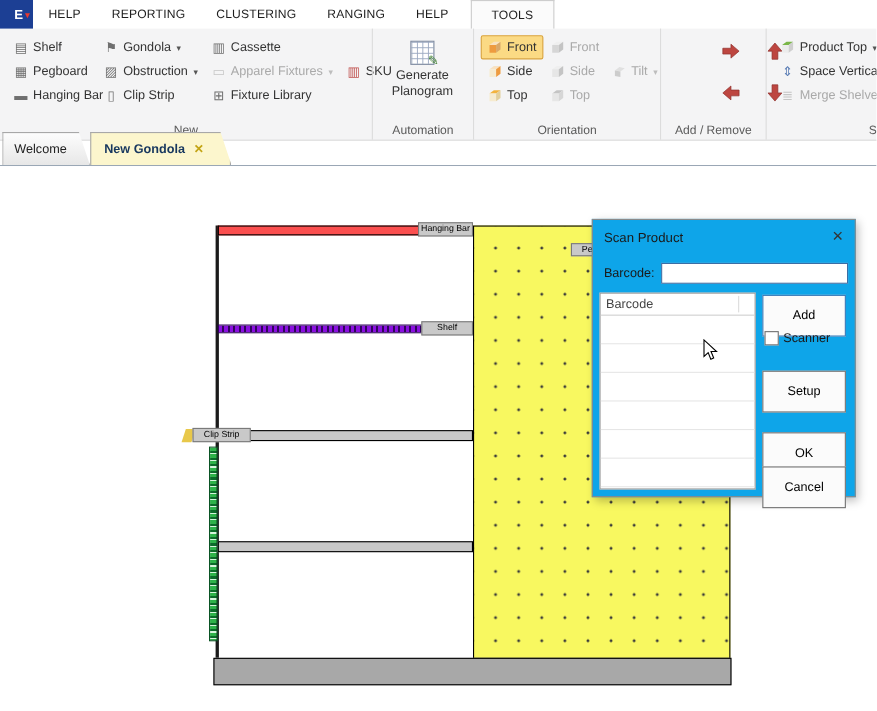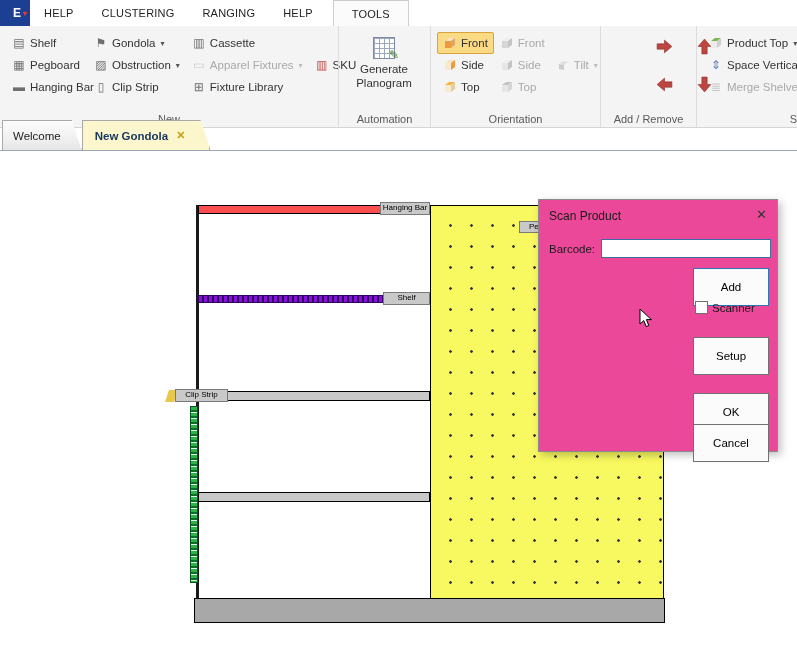--- a/index.html
+++ b/index.html
@@ -55,21 +55,21 @@
     background-image:radial-gradient(#3a3a3a 1px, transparent 1.6px); background-size:21px 21px; background-position:9px 9px; }
   .pshelf { left:198px; top:144px; width:232px; height:8px; border:1px solid #30045c;
     background:repeating-linear-gradient(90deg,#8a10e0 0 3px,#30045c 3px 5px); z-index:2; }
   .gshelf { background:#c8c8c8; border:1px solid #000; z-index:2; }
   .clipstrip { left:190px; top:255px; width:8px; height:177px; border:1px solid #0a5424; z-index:2;
     background:repeating-linear-gradient(180deg,#2eb349 0 3px,#0c6b2a 3px 5px,#d8f5dd 5px 6px); }
   .cliptag { left:167px; top:239px; width:9px; height:12px; background:#e8c84a; transform:skewX(-18deg); z-index:3; }
   .base { left:194px; top:447px; width:471px; height:25px; background:#a8a8a8; border:1px solid #000; z-index:2; }
 
   
-  .dialog { position:absolute; left:538px; top:48px; width:240px; height:253px; background:#ec4899; border:1px solid #8a8a8a; box-shadow:3px 3px 8px rgba(0,0,0,.25); z-index:10; font-size:11.5px; color:#1a1a1a; }
+  .dialog { position:absolute; left:538px; top:48px; width:240px; height:253px; background:#0ea5e9; border:1px solid #8a8a8a; box-shadow:3px 3px 8px rgba(0,0,0,.25); z-index:10; font-size:11.5px; color:#1a1a1a; }
   .dlg-title { position:absolute; left:10px; top:9px; font-size:12px; }
   .dlg-close { position:absolute; right:10px; top:7px; font-size:13px; color:#333; cursor:pointer; }
   .dlg-barcode-label { position:absolute; left:10px; top:43px; }
   .dlg-input { position:absolute; left:62px; top:39px; width:170px; height:19px; border:1px solid #3a6ea5; font-size:11.5px; padding:0 3px; outline:none; font-family:"Liberation Sans",sans-serif; }
   .dlg-list { position:absolute; left:6px; top:66px; width:142px; height:179px; border:1px solid #9a9a9a; background:#fff; overflow:hidden; }
   .dlg-list-header { height:20px; line-height:20px; padding-left:5px; color:#444; border-bottom:1px solid #cfcfcf; position:relative; }
   .dlg-list-header:after { content:""; position:absolute; right:14px; top:2px; bottom:2px; width:1px; background:#dcdcdc; }
   .dlg-row { height:26px; border-bottom:1px solid #e6e6e6; cursor:default; }
   .dlg-btn { position:absolute; left:154px; width:76px; height:38px; background:#fbfbfb; border:1px solid #707070; font-size:11.5px; text-align:center; line-height:19px; cursor:pointer; font-family:"Liberation Sans",sans-serif; }
   .dlg-btn.primary { border:1px solid #2e75b6; }
@@ -81,20 +81,21 @@
 <body>
 
 <div class="app">
 
   <div class="menubar">
     <div class="file-btn">
       <span>E</span>
       <span class="file-caret">▾</span>
     </div>
     <div class="mi">HELP</div>
+    <div class="mi">REPORTING</div>
     <div class="mi">CLUSTERING</div>
     <div class="mi">RANGING</div>
     <div class="mi">HELP</div>
     <div class="mi active">TOOLS</div>
   </div>
 
   <div class="ribbon">
 
     <div class="rgroup" style="width:338px;">
       <div class="rcols">
@@ -316,20 +317,29 @@
     <div class="abs gshelf" style="left:198px; top:341px; width:232px; height:10px;"></div>
     <div class="abs base"></div>
 
     <div class="dialog">
       <div class="dlg-title">Scan Product</div>
       <div class="dlg-close">✕</div>
 
       <div class="dlg-barcode-label">Barcode:</div>
       <input class="dlg-input" type="text" value="" style="">
 
+      <div class="dlg-list">
+        <div class="dlg-list-header">Barcode</div>
+        <div class="dlg-row"></div>
+        <div class="dlg-row"></div>
+        <div class="dlg-row"></div>
+        <div class="dlg-row"></div>
+        <div class="dlg-row"></div>
+        <div class="dlg-row"></div>
+      </div>
 
       <button class="dlg-btn primary" style="top:68px;">Add</button>
 
       <div class="chkrow">
         <span class="chkbox"></span>
         <span>Scanner</span>
       </div>
 
       <button class="dlg-btn" style="top:137px;">Setup</button>
       <button class="dlg-btn" style="top:193px;">OK</button>

